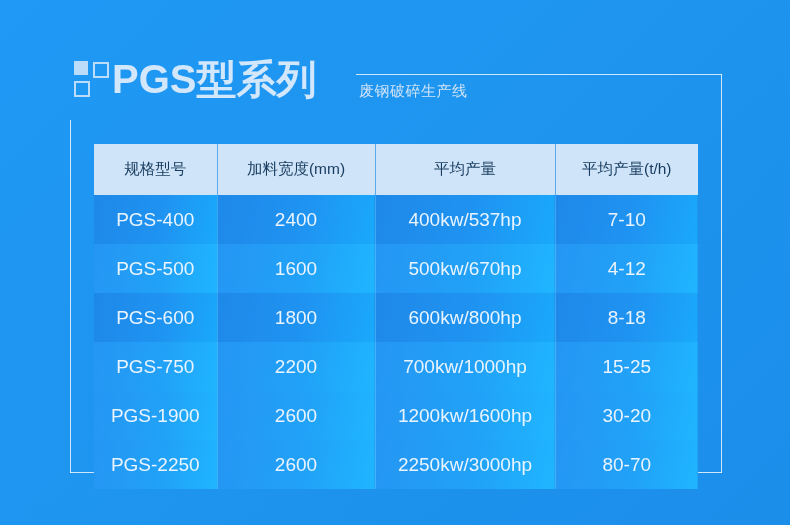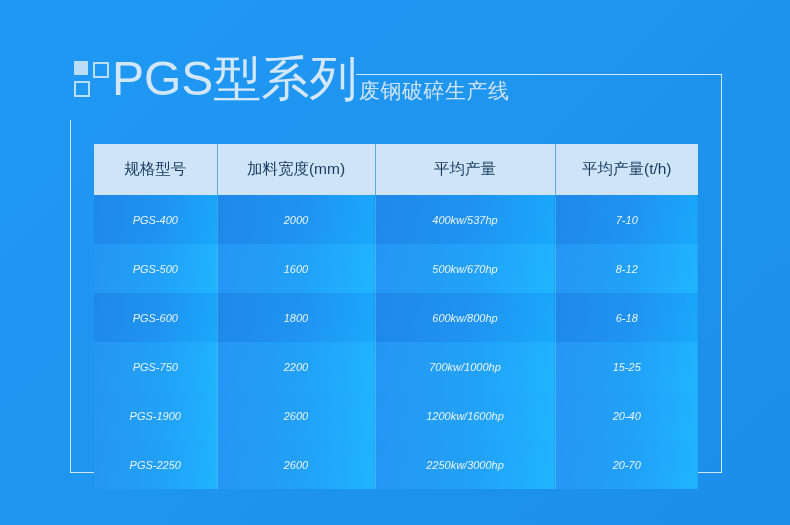--- a/index.html
+++ b/index.html
@@ -83,32 +83,32 @@
     left: 0px; top: 20px;
     width: 16px; height: 16px;
     border: 2px solid #bcddfa;
   }
 
   
   .title {
     position: absolute;
     left: 112px;
     top: 52px;
-    font-size: 48px;
+    font-size: 40px;
     line-height: 54px;
-    font-weight: 400;
+    font-weight: 700;
     color: #d2e7fb;
     letter-spacing: 0px;
     white-space: nowrap;
   }
   .subtitle {
     position: absolute;
     left: 359px;
     top: 80px;
-    font-size: 21px;
+    font-size: 15px;
     line-height: 22px;
     color: #cfe3f8;
     letter-spacing: 0.5px;
     white-space: nowrap;
   }
 
   
   .spec-table {
     position: absolute;
     left: 94px;
@@ -131,23 +131,22 @@
     font-size: 15.5px;
     border-right: 1px solid #5aa9e8;
   }
   .spec-table thead th:last-child {
     border-right: none;
     margin-top: 9px;
   }
   .spec-table tbody td {
     height: 33px;
     color: #e9f4ff;
-    font-size: 11px;
+    font-size: 19px;
     border-right: 1px solid rgba(255,255,255,0.14);
-    font-style: italic;
   }
   .spec-table tbody td:last-child {
     border-right: none;
     margin-top: 28px;
   }
   .spec-table tbody tr.row-dark td {
     background: linear-gradient(100deg, #1e88e8 0%, #1f93f1 55%, #19a9fb 100%);
   }
   .spec-table tbody tr.row-light td {
     background: linear-gradient(100deg, #2596f3 0%, #21a1f7 55%, #1fb5ff 100%);
@@ -188,50 +187,50 @@
       <tr>
         <th>规格型号</th>
         <th>加料宽度(mm)</th>
         <th>平均产量</th>
         <th>平均产量(t/h)</th>
       </tr>
     </thead>
     <tbody>
       <tr class="row-dark">
         <td>PGS-400</td>
-        <td>2000</td>
+        <td>2400</td>
         <td>400kw/537hp</td>
         <td>7-10</td>
       </tr>
       <tr class="row-light">
         <td>PGS-500</td>
         <td>1600</td>
         <td>500kw/670hp</td>
-        <td>8-12</td>
+        <td>4-12</td>
       </tr>
       <tr class="row-dark">
         <td>PGS-600</td>
         <td>1800</td>
         <td>600kw/800hp</td>
-        <td>6-18</td>
+        <td>8-18</td>
       </tr>
       <tr class="row-light">
         <td>PGS-750</td>
         <td>2200</td>
         <td>700kw/1000hp</td>
         <td>15-25</td>
       </tr>
       <tr class="row-light">
         <td>PGS-1900</td>
         <td>2600</td>
         <td>1200kw/1600hp</td>
-        <td>20-40</td>
+        <td>30-20</td>
       </tr>
       <tr class="row-light">
         <td>PGS-2250</td>
         <td>2600</td>
         <td>2250kw/3000hp</td>
-        <td>20-70</td>
+        <td>80-70</td>
       </tr>
     </tbody>
   </table>
 
 </div>
 
 </body></html>

